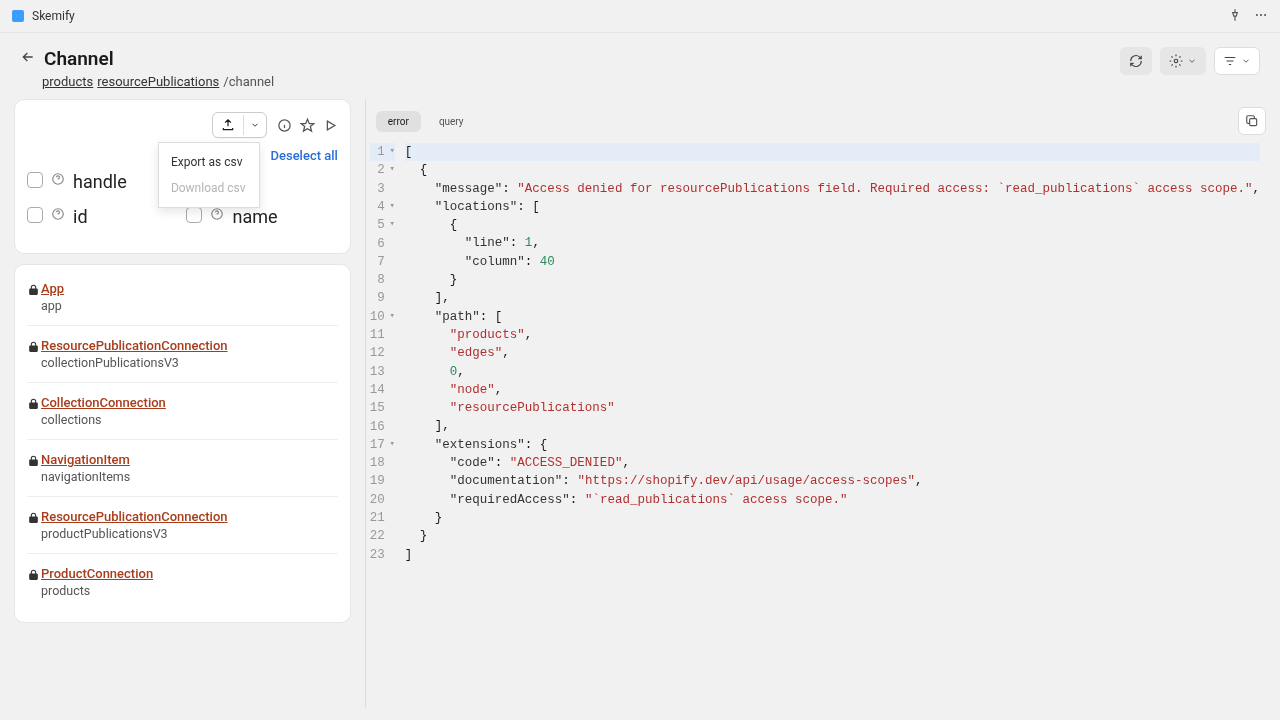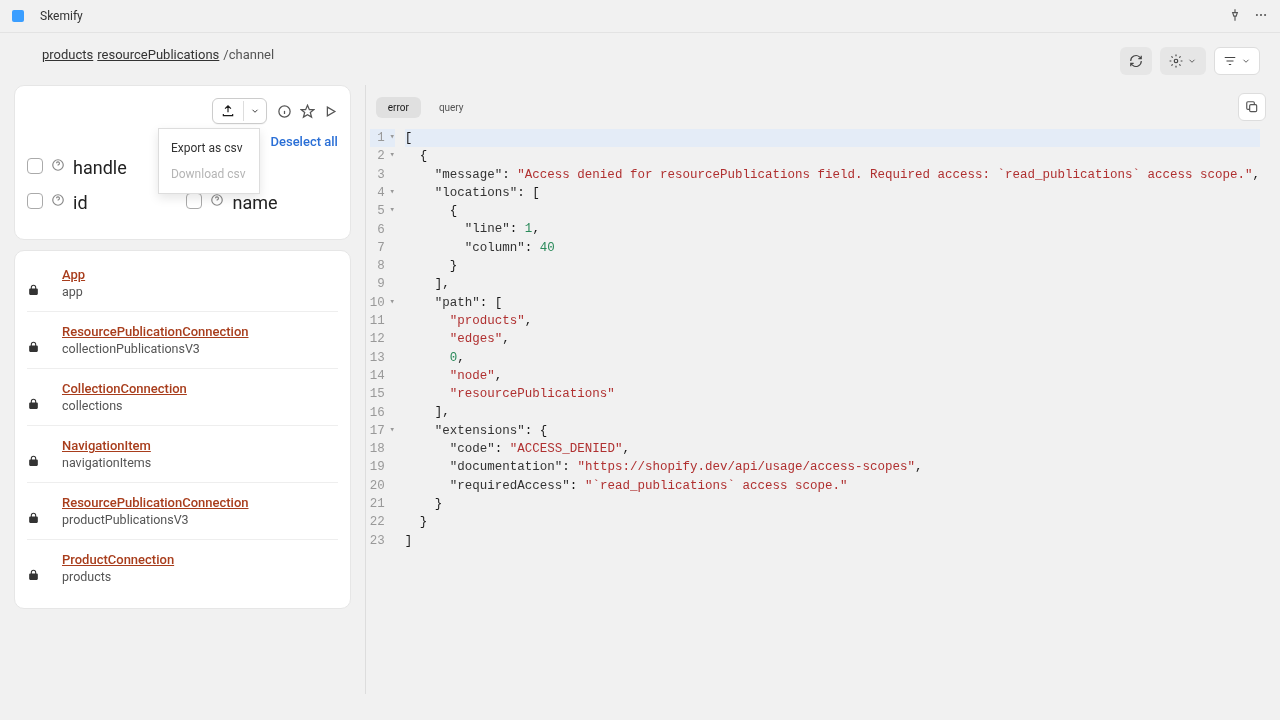--- a/index.html
+++ b/index.html
@@ -1,20 +1,20 @@
 <!DOCTYPE html>
 <html><head>
 <meta charset="utf-8">
 <style>
 * { box-sizing: border-box; margin: 0; padding: 0; }
 body { font-family: -apple-system, BlinkMacSystemFont, "Segoe UI", Roboto, sans-serif; background: #f1f1f1; color: #1a1a1a; font-size: 13px; width: 1280px; height: 720px; overflow: hidden; }
 
 
 .titlebar { height: 33px; background: #f1f1f1; border-bottom: 1px solid #e3e3e3; display: flex; align-items: center; padding: 0 12px; justify-content: space-between; }
-.titlebar-left { display: flex; align-items: center; gap: 16px; }
+.titlebar-left { display: flex; align-items: center; gap: 8px; }
 .app-icon { width: 12px; height: 12px; background: #3b9eff; border-radius: 2px; }
 .app-name { font-size: 12px; color: #333; }
 .titlebar-right { display: flex; align-items: center; gap: 12px; }
 .pin-icon, .more-icon { color: #555; cursor: pointer; }
 
 
 .header { padding: 14px 20px 10px 20px; display: flex; justify-content: space-between; align-items: flex-start; }
 .header-left { display: flex; flex-direction: column; gap: 4px; }
 .title-row { display: flex; align-items: center; gap: 8px; }
 .back-arrow { color: #444; cursor: pointer; }
@@ -51,21 +51,21 @@
 .fields-grid { display: grid; grid-template-columns: 1fr 1fr; column-gap: 8px; row-gap: 14px; }
 .field-item { display: flex; align-items: flex-start; gap: 8px; }
 .checkbox { width: 16px; height: 16px; border: 1.5px solid #aaa; border-radius: 4px; background: #fff; display: inline-flex; align-items: center; justify-content: center; flex-shrink: 0; cursor: pointer; margin-top: 1px; }
 .checkbox.checked { background: #1a1a1a; border-color: #1a1a1a; }
 .checkbox.checked::after { content: "✓"; color: #fff; font-size: 11px; }
 .help-icon { color: #888; display: inline-flex; align-items: center; margin-top: 1px; }
 .field-label { font-size: 18px; color: #222; word-break: break-word; }
 
 
 .conn-list { display: flex; flex-direction: column; }
-.conn-item { display: flex; gap: 22px; padding: 12px 0; border-bottom: 1px solid #eee; align-items: flex-end; }
+.conn-item { display: flex; gap: 1px; padding: 12px 0; border-bottom: 1px solid #eee; align-items: flex-start; }
 .conn-item:last-child { border-bottom: none; }
 .conn-item:first-child { padding-top: 4px; }
 .lock-icon { color: #333; margin-top: 2px; }
 .conn-text { display: flex; flex-direction: column; gap: 2px; }
 .conn-title { color: #a83d1c; text-decoration: underline; font-size: 13px; font-weight: 500; cursor: pointer; }
 .conn-sub { color: #555; font-size: 12.5px; }
 
 
 .divider { width: 1px; background: #ddd; }
 .right-col { flex: 1; display: flex; flex-direction: column; padding: 0 14px 14px 0; }
@@ -106,20 +106,28 @@
           <circle cx="5" cy="12" r="1.8"></circle>
           <circle cx="12" cy="12" r="1.8"></circle>
           <circle cx="19" cy="12" r="1.8"></circle>
         </svg>
     </span>
   </div>
 </div>
 
 <div class="header">
   <div class="header-left">
+    <div class="title-row">
+      <span class="back-arrow">
+        <svg width="16" height="16" viewBox="0 0 24 24" fill="none" stroke="currentColor" stroke-width="2">
+            <path d="M19 12 L5 12 M11 6 L5 12 L11 18"></path>
+          </svg>
+      </span>
+      <h1 class="page-title">Channel</h1>
+    </div>
     <div class="breadcrumb">
       <span class="crumb-link">products</span>
       <span class="crumb-link">resourcePublications</span>
       <span class="crumb-current">/channel</span>
     </div>
   </div>
   <div class="header-right">
     <button class="hdr-btn">
       <svg width="14" height="14" viewBox="0 0 24 24" fill="none" stroke="currentColor" stroke-width="2">
           <path d="M3 12 A9 9 0 0 1 18 5 L21 8 M21 3 L21 8 L16 8 M21 12 A9 9 0 0 1 6 19 L3 16 M3 21 L3 16 L8 16"></path>

